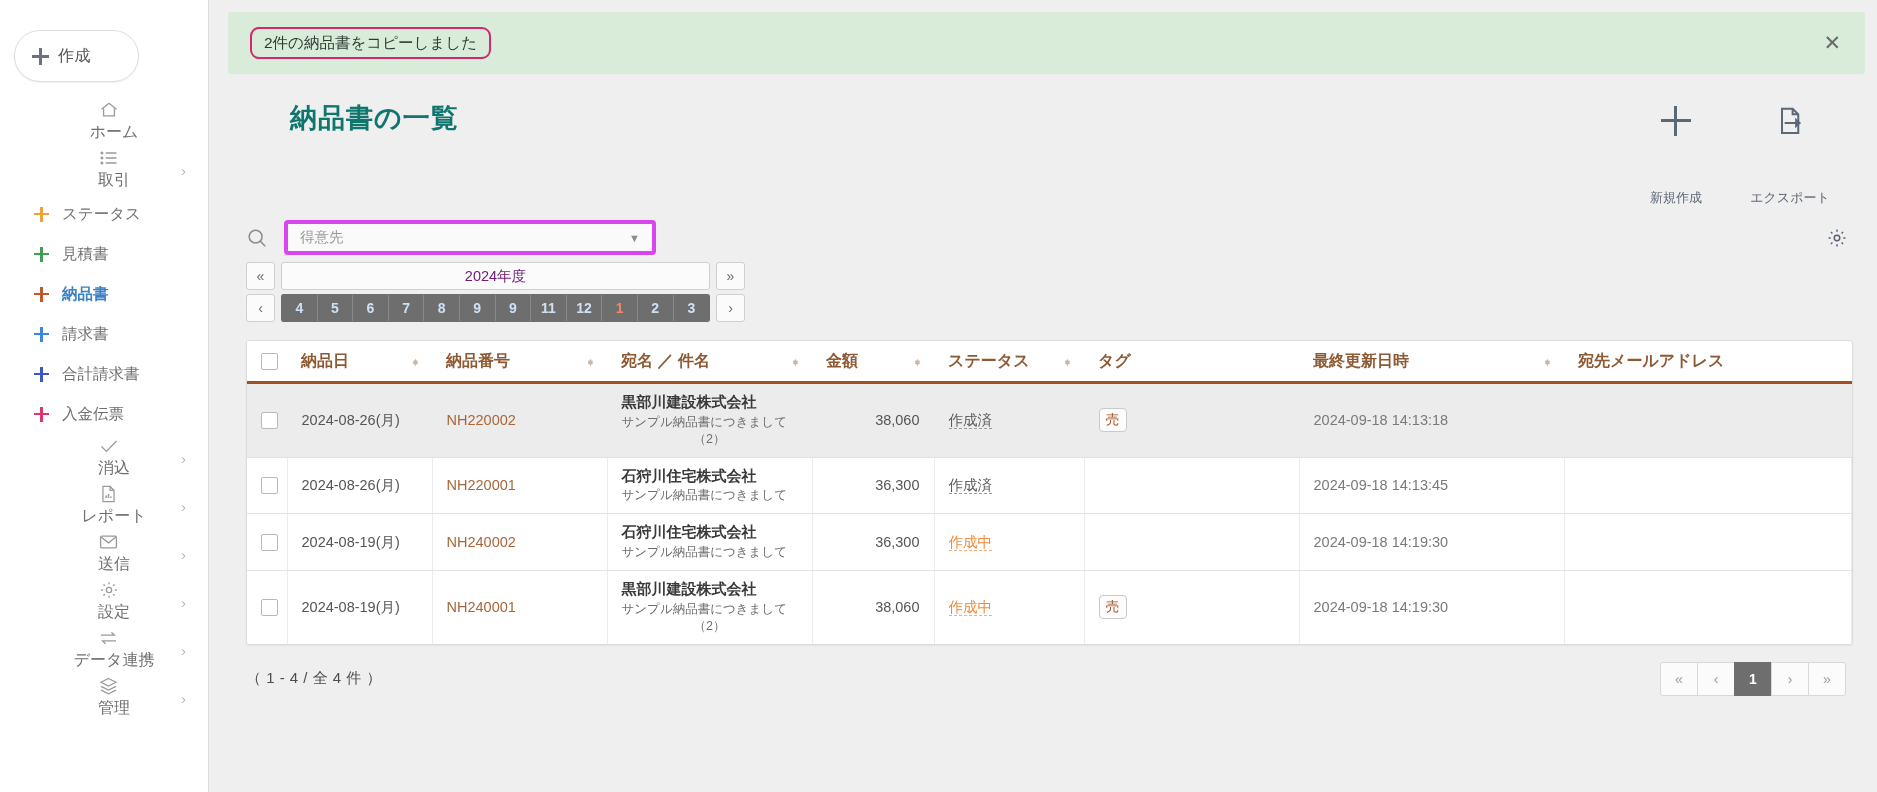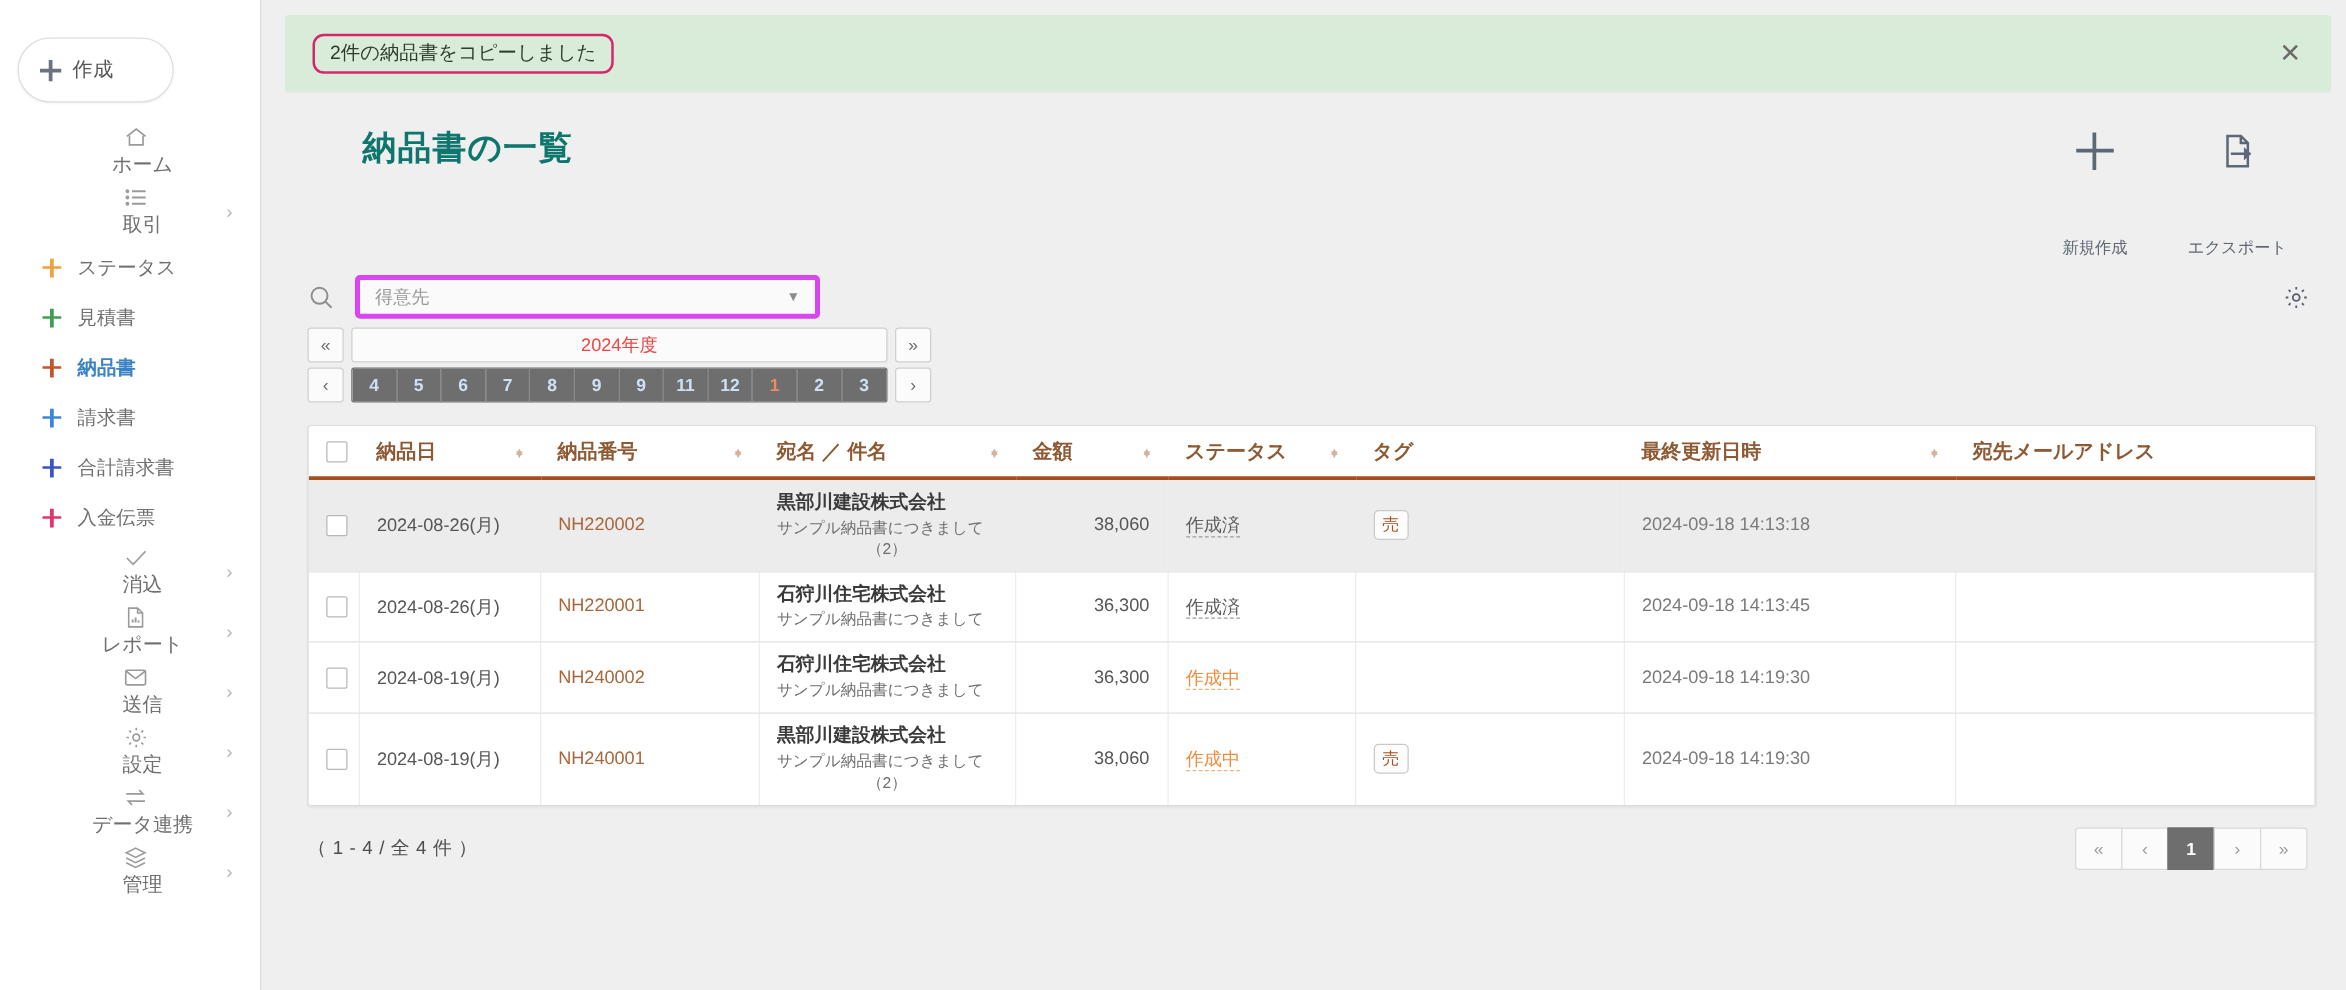--- a/index.html
+++ b/index.html
@@ -194,21 +194,21 @@
     display:flex;align-items:center;justify-content:center;
     font-size: 14px; color:#6a6a6a; cursor:pointer;
   }
   .year-bar {
     margin-left: 6px;
     width: 429px; height: 28px;
     background:#fbfbfb;
     border:1px solid #cfcfcf;
     border-radius:3px;
     display:flex;align-items:center;justify-content:center;
-    font-size: 14.5px; color:#ef4444;
+    font-size: 14.5px; color:#701a75;
   }
   .period-bottom { display:flex; margin-top: 4px; }
   .months {
     margin-left: 6px;
     display:flex;
     height: 28px;
     border:1px solid #6e6e6e;
     border-radius: 2px;
     overflow:hidden;
   }

